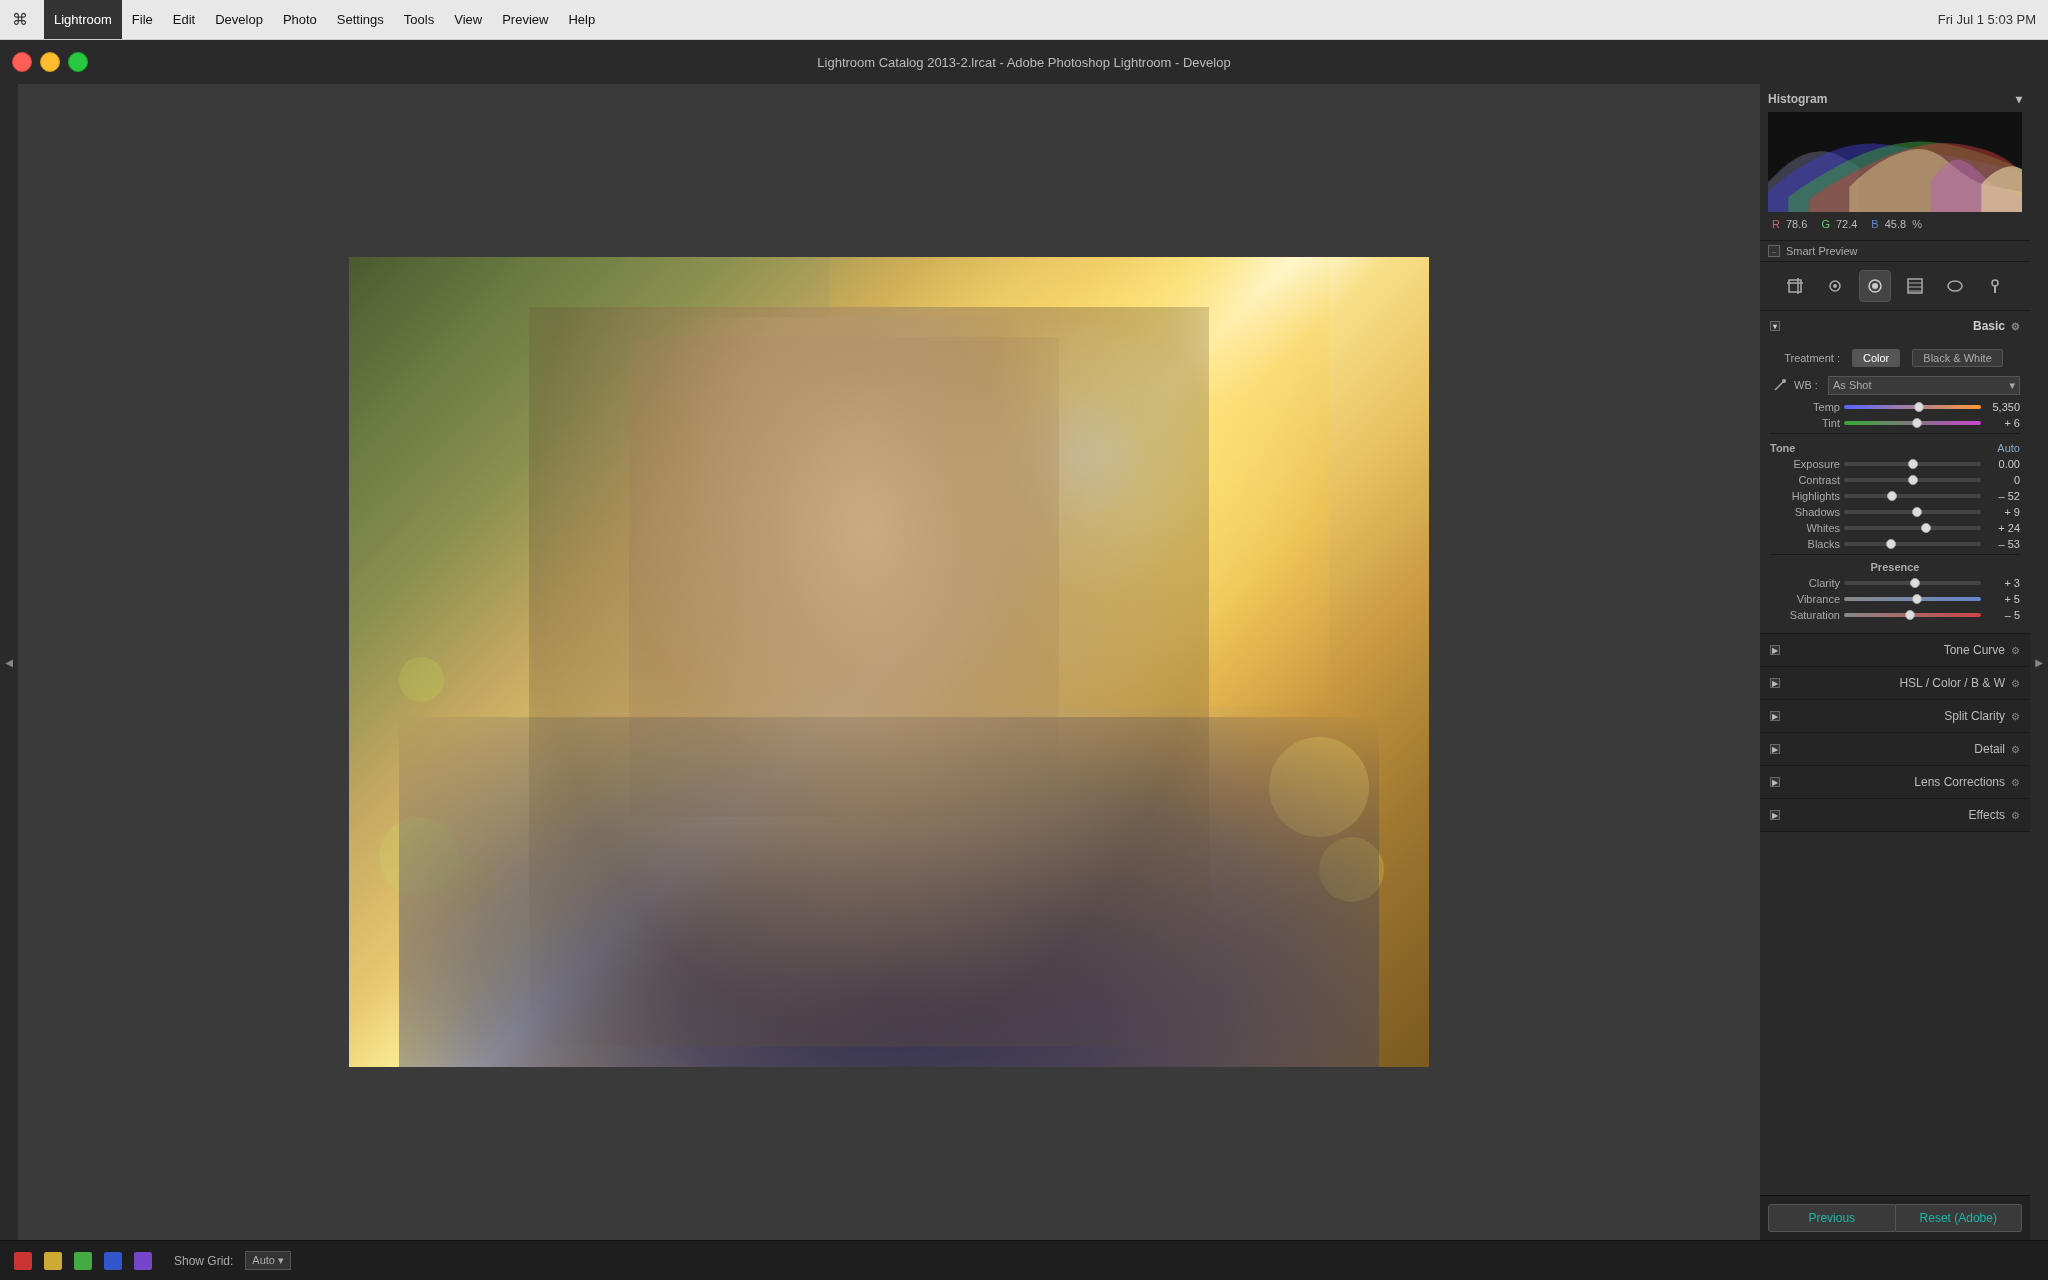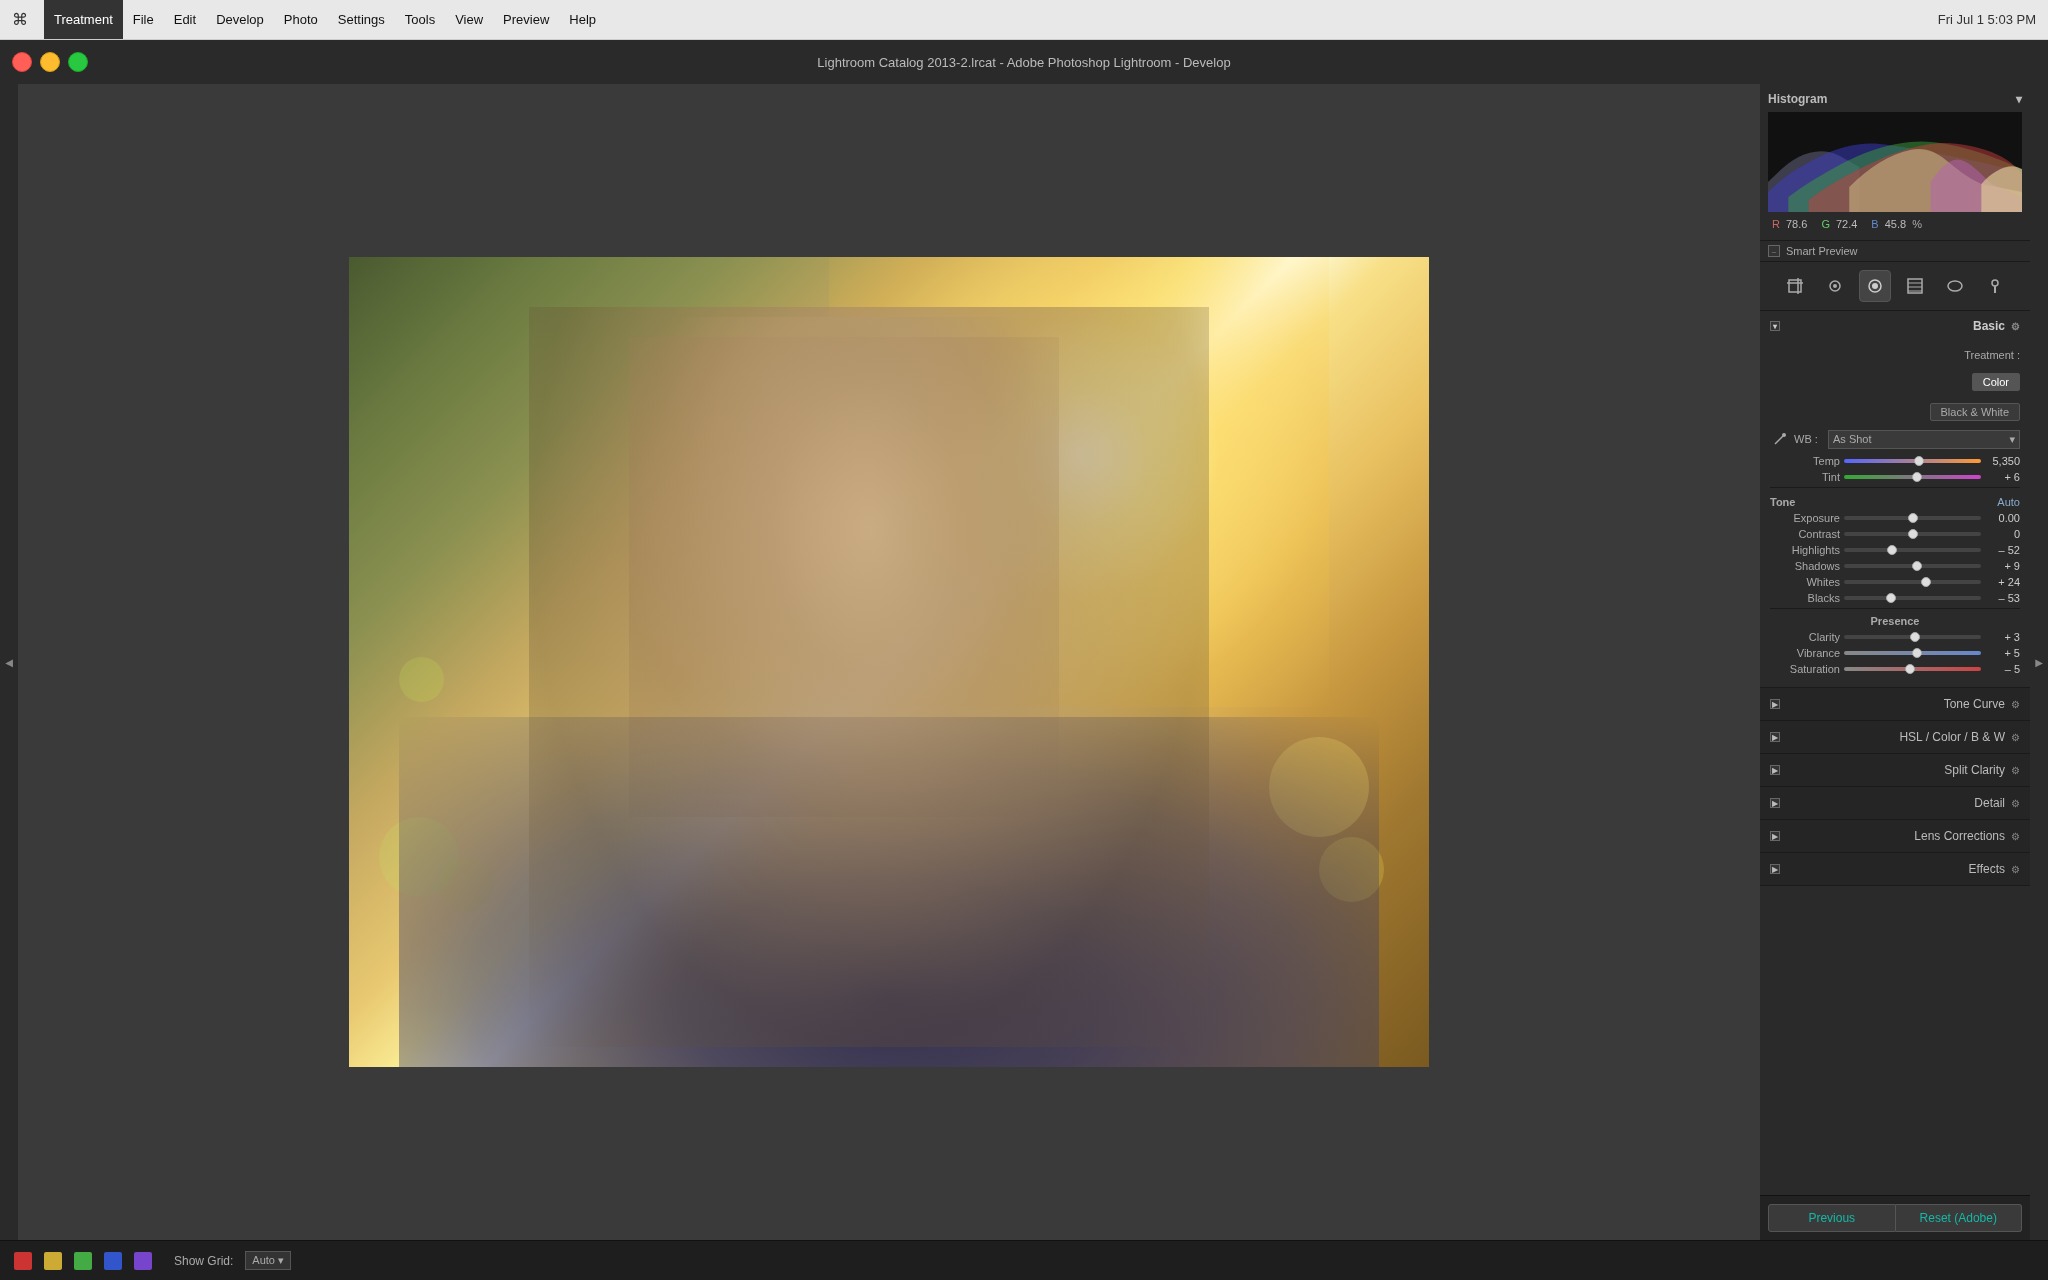--- a/index.html
+++ b/index.html
@@ -350,24 +350,23 @@
 
     
     .basic-content {
       padding: 8px 10px;
       background: #2a2a2a;
     }
 
     
     .treatment-row {
       display: flex;
-      align-items: flex-end;
+      align-items: center;
       margin-bottom: 8px;
       gap: 12px;
-      flex-direction: column;
     }
     .treatment-label {
       font-size: 11px;
       color: #aaa;
       width: 70px;
       text-align: right;
     }
     .treatment-btn {
       padding: 2px 10px;
       font-size: 11px;
@@ -578,21 +577,21 @@
       color: #aaa;
       font-weight: 600;
       margin: 6px 0 4px 0;
     }
   </style>
 </head>
 <body>
 
 <div id="menubar">
   <span class="apple-logo">⌘</span>
-  <span class="menu-item active">Treatment</span>
+  <span class="menu-item active">Lightroom</span>
   <span class="menu-item">File</span>
   <span class="menu-item">Edit</span>
   <span class="menu-item">Develop</span>
   <span class="menu-item">Photo</span>
   <span class="menu-item">Settings</span>
   <span class="menu-item">Tools</span>
   <span class="menu-item">View</span>
   <span class="menu-item">Preview</span>
   <span class="menu-item">Help</span>
   <div class="menubar-right">

